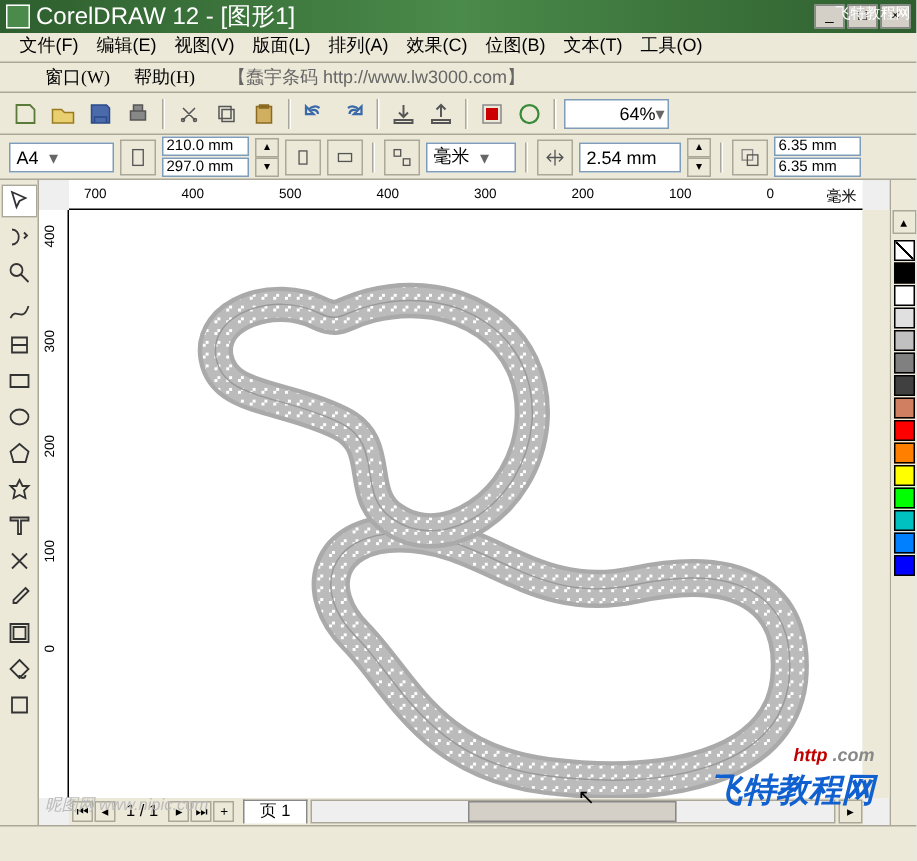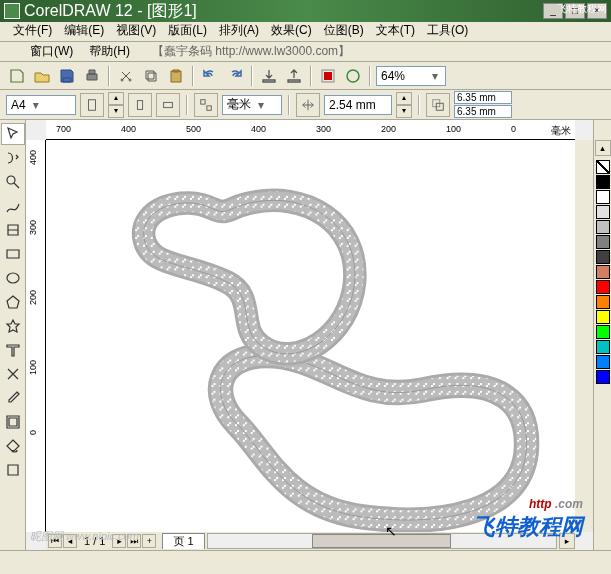--- a/index.html
+++ b/index.html
@@ -7,29 +7,29 @@
 .titlebar { height: 22px; background: linear-gradient(to right, #2e5e2e, #4a8a4a, #2e5e2e); color: #fff; display: flex; align-items: center; padding: 0 4px; }
 .titlebar .icon { width: 16px; height: 16px; background: #4a8a4a; border: 1px solid #fff; margin-right: 4px; }
 .titlebar .title { flex: 1; font-size: 16px; }
 .titlebar .winbtns { display: flex; gap: 2px; }
 .titlebar .winbtn { width: 20px; height: 16px; background: #d4d0c8; border: 1px solid #888; font-size: 10px; text-align: center; line-height: 14px; color: #000; }
 .wmark { position: absolute; top: 2px; right: 4px; font-size: 10px; color: #fff; }
 
 .menubar { height: 20px; background: #ece9d8; display: flex; align-items: flex-end; padding-left: 8px; gap: 2px; border-bottom: 1px solid #aca899; }
 .menubar .mitem { padding: 2px 5px; cursor: default; }
 .menubar2 { height: 20px; background: #ece9d8; display: flex; align-items: center; padding-left: 24px; gap: 4px; border-bottom: 1px solid #aca899; }
-.menubar2 .mitem { padding: 2px 6px; }
+.menubar2 .mitem { padding: 2px 6px; font-family: Liberation Serif, serif; }
 .menubar2 .note { color: #666; margin-left: 12px; }
 
 .toolbar1 { height: 28px; background: #ece9d8; display: flex; align-items: center; padding: 0 6px; gap: 3px; border-bottom: 1px solid #aca899; }
 .tbtn { width: 22px; height: 22px; border: 1px solid #ece9d8; display: flex; align-items: center; justify-content: center; background: #ece9d8; }
 .tbtn svg { width: 16px; height: 16px; }
 .sep { width: 2px; height: 20px; border-left: 1px solid #aca899; border-right: 1px solid #fff; margin: 0 2px; }
 .zoom { width: 70px; height: 20px; border: 1px solid #7f9db9; background: #fff; display: flex; align-items: center; padding: 0 4px; }
-.zoom .val { flex: 1; }
+.zoom .val { flex: 1; margin-left: 32px; }
 .zoom .dd { width: 12px; text-align: center; color: #666; }
 
 .proptoolbar { height: 30px; background: #ece9d8; display: flex; align-items: center; padding: 0 6px; gap: 4px; border-bottom: 1px solid #aca899; }
 .combo { height: 20px; border: 1px solid #7f9db9; background: #fff; display: flex; align-items: center; padding: 0 4px; }
 .combo .dd { width: 12px; text-align: center; color: #666; margin-left: 4px; }
 .dimbox { display: flex; flex-direction: column; gap: 1px; }
 .diminput { width: 58px; height: 13px; border: 1px solid #7f9db9; background: #fff; font-size: 10px; padding-left: 2px; line-height: 11px; }
 .lockbtn { width: 16px; height: 26px; display: flex; flex-direction: column; }
 .lockbtn div { flex: 1; border: 1px solid #aca899; font-size: 8px; text-align: center; }
 .pbtn { width: 24px; height: 24px; border: 1px solid #aca899; background: #ece9d8; display: flex; align-items: center; justify-content: center; }
@@ -185,20 +185,24 @@
 <div class="proptoolbar">
   <div class="combo" style="width:70px">
     <span>A4</span>
       <span class="dd">▾</span>
   </div>
   <div class="pbtn">
       <svg viewBox="0 0 16 16" width="14">
         <rect x="4" y="2" width="8" height="12" fill="none" stroke="#555"></rect>
       </svg>
     </div>
+  <div class="dimbox">
+    <div class="diminput">210.0 mm</div>
+    <div class="diminput">297.0 mm</div>
+  </div>
   <div class="lockbtn">
       <div>▴</div>
       <div>▾</div>
     </div>
   <div class="pbtn">
       <svg viewBox="0 0 16 16" width="14">
         <rect x="5" y="3" width="6" height="10" fill="none" stroke="#555"></rect>
       </svg>
     </div>
   <div class="pbtn">

